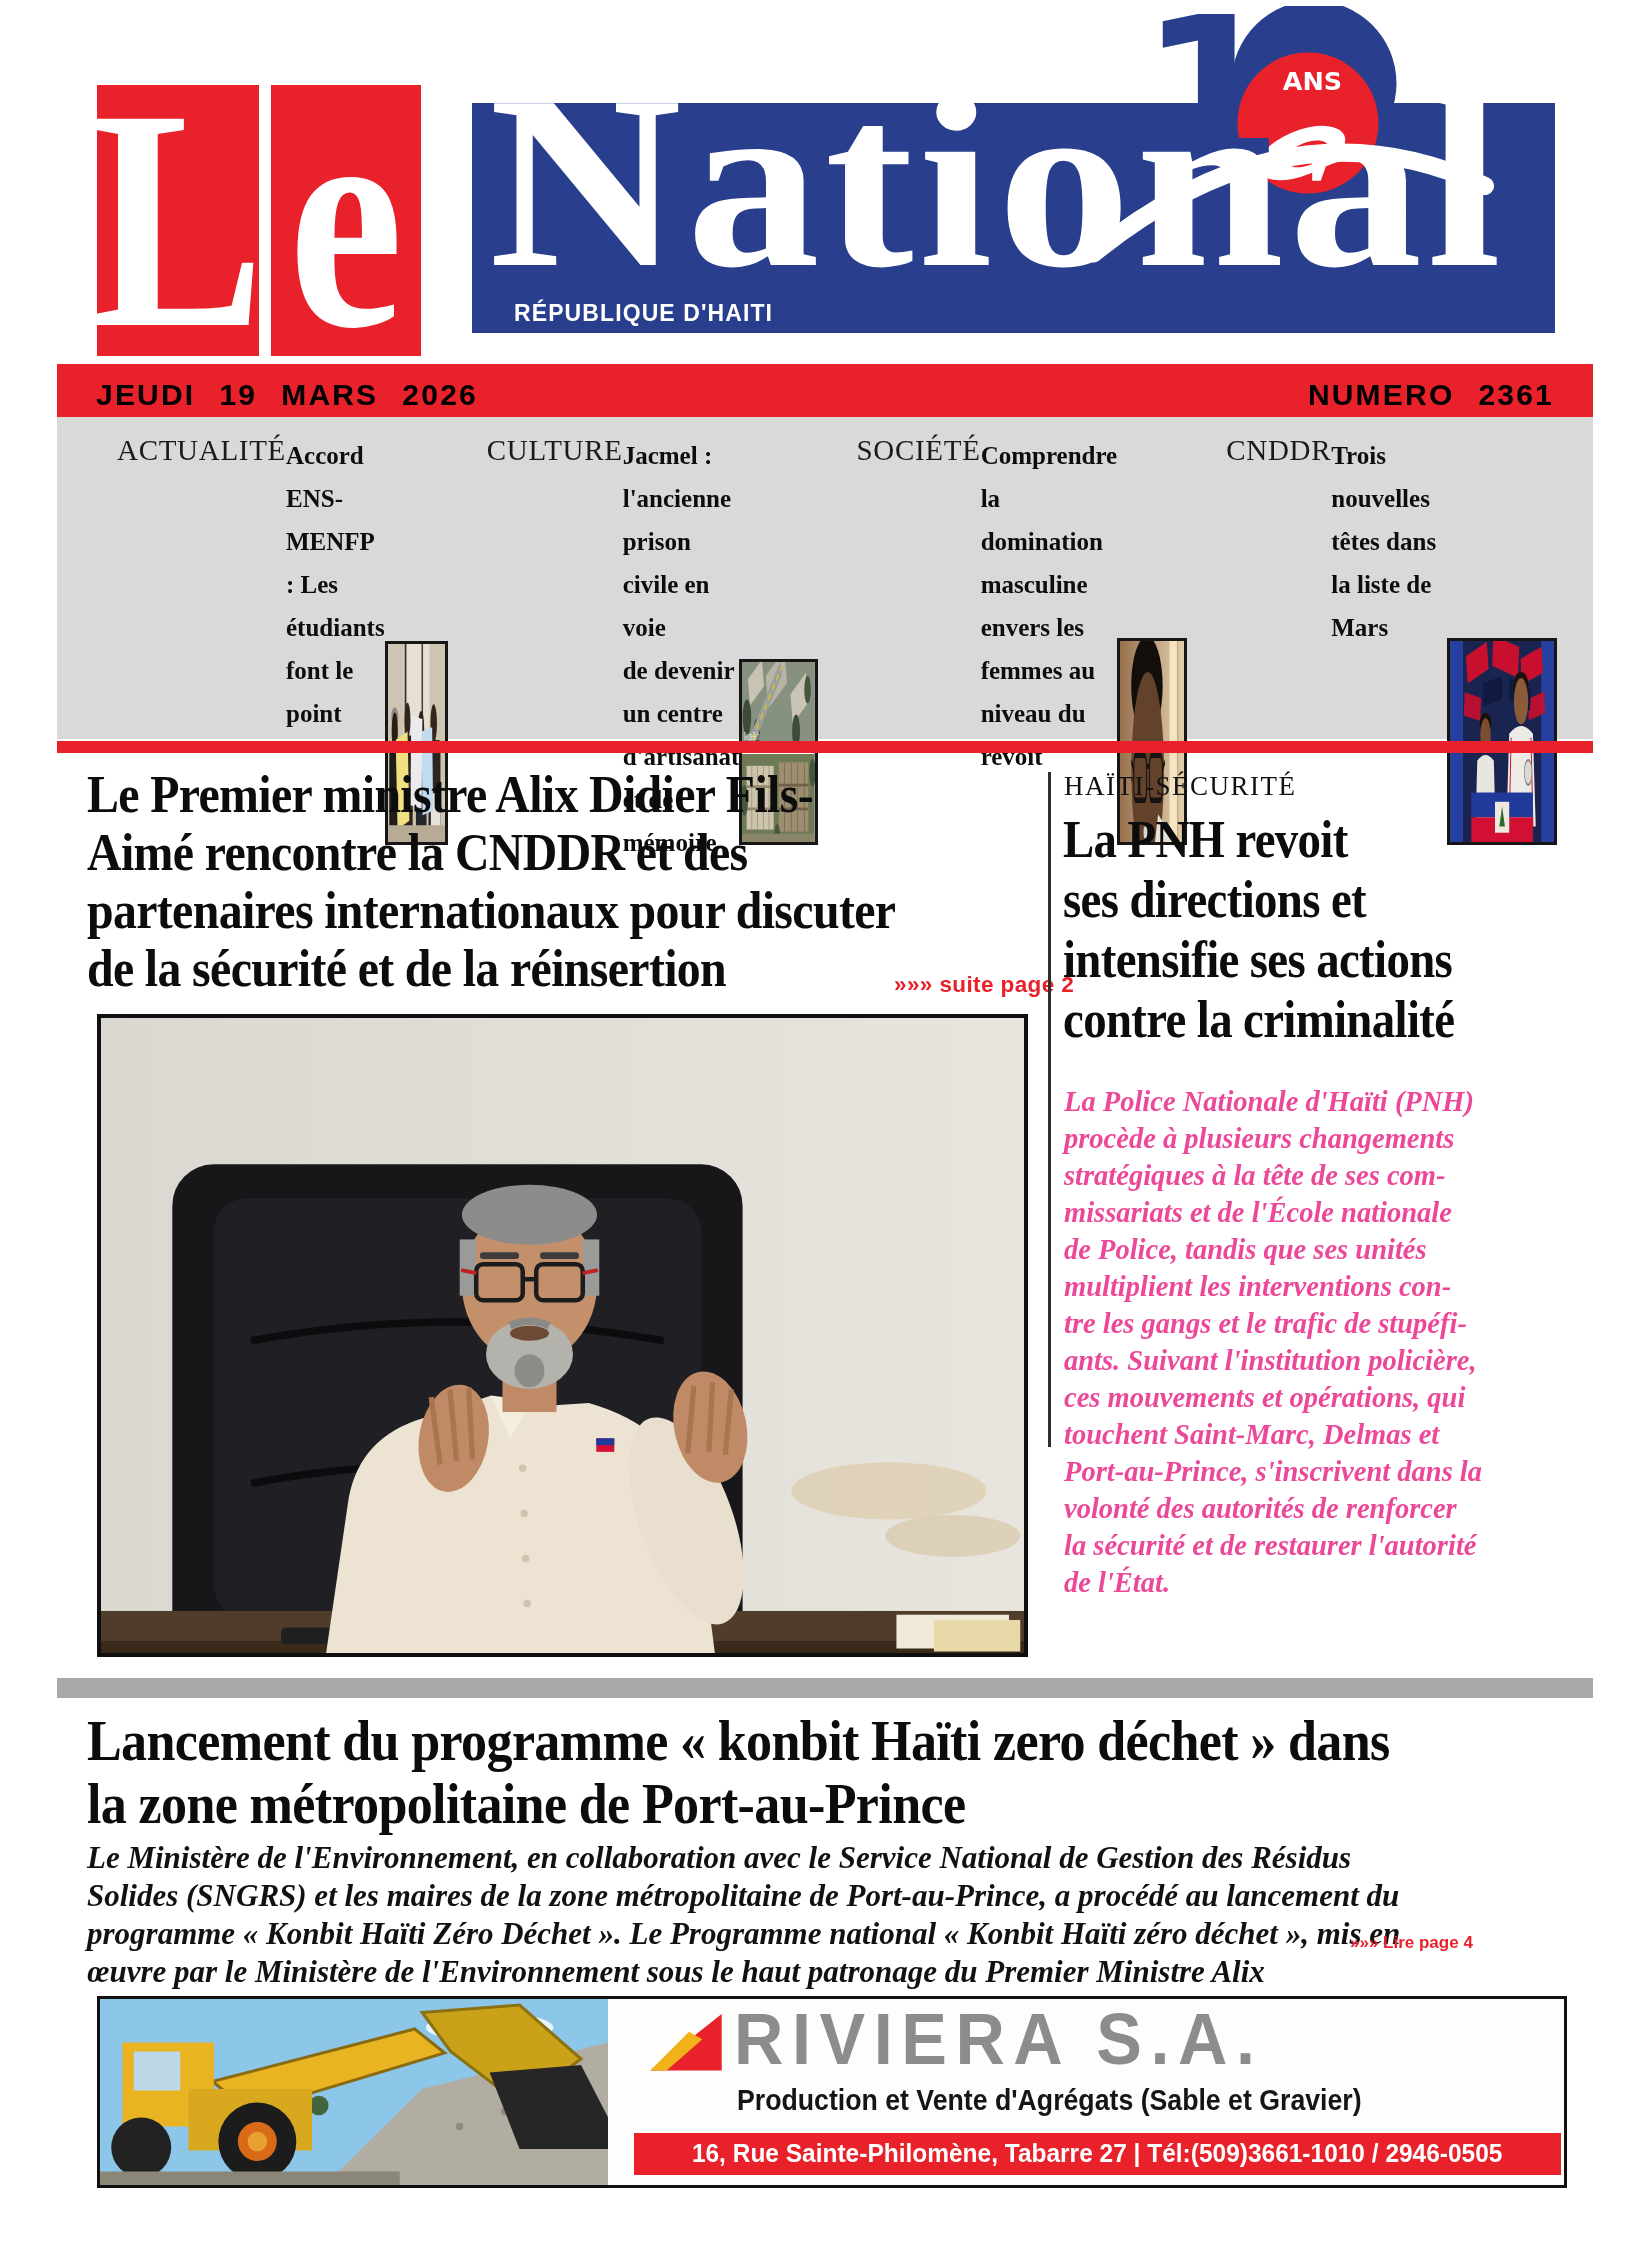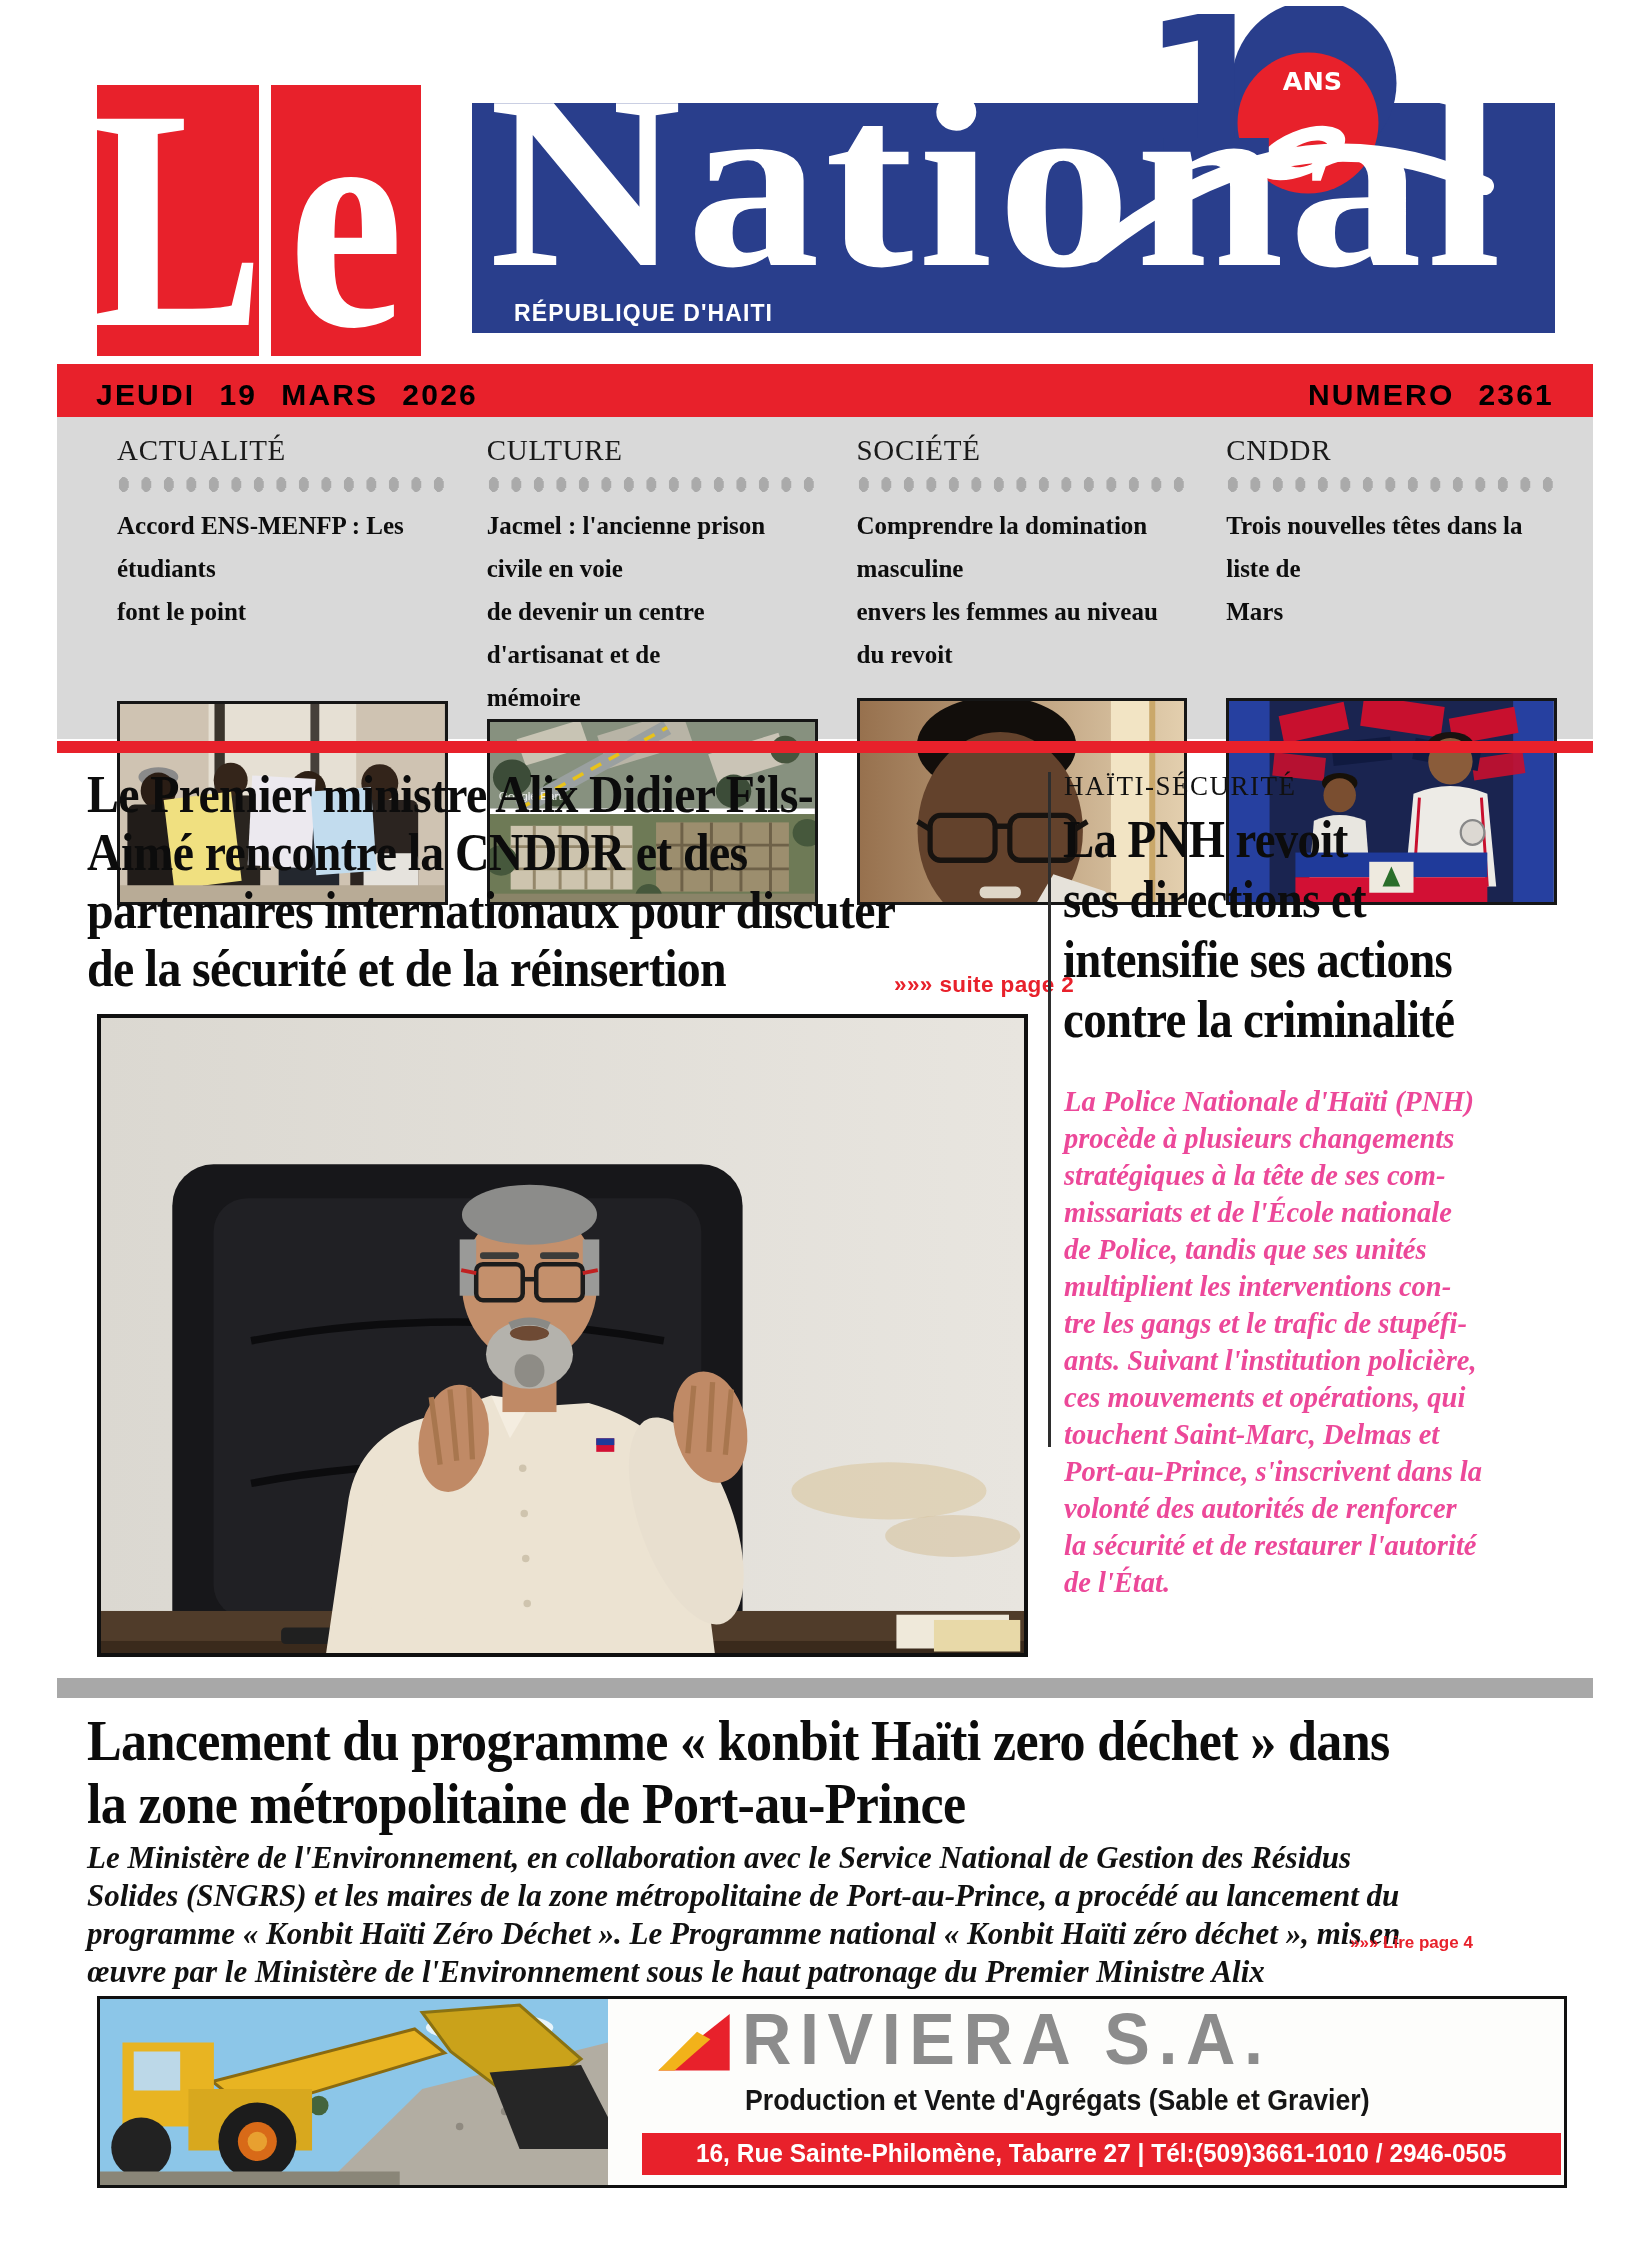--- a/index.html
+++ b/index.html
@@ -25,21 +25,21 @@
 
   
   .date-bar{position:absolute;left:57px;top:364px;width:1536px;height:61px;background:#e8212b;
             display:flex;align-items:center;justify-content:space-between;padding:0 39px;
             font-family:"Liberation Sans",sans-serif;font-weight:bold;color:#000000;font-size:30px;
             letter-spacing:2.2px;word-spacing:13.5px;}
 
   
   .teaser-band{position:absolute;left:57px;top:417px;width:1536px;height:322px;background:#d9d9d9;
                padding:16.5px 36px 0 60px;display:grid;grid-template-columns:1fr 1fr 1fr 1fr;column-gap:39px;}
-  .teaser{display:flex;flex-direction:column;}
+  .teaser{display:flex;flex-direction:row;}
   .teaser-cat{font-size:29px;color:#1a1a1a;letter-spacing:0.7px;}
   .teaser-dots{height:15px;margin:10.5px 0 12px;background-repeat:repeat-x;
                background-image:radial-gradient(ellipse 5.2px 7.5px at 6.7px 7.5px,#aaaaaa 97%,rgba(0,0,0,0) 100%);
                background-size:22.5px 15px;}
   .teaser-head{font-weight:bold;font-size:25px;line-height:1.72;color:#0d0d0d;white-space:pre-line;}
   .teaser-photo{margin-top:auto;margin-bottom:19px;border:3.7px solid #161616;overflow:hidden;background:#999;}
   .teaser-photo svg{display:block;width:100%;height:100%;}
   .ph1{height:204px;} .ph2{height:186px;} .ph3{height:207px;} .ph4{height:207px;}
 
   .red-rule{position:absolute;left:57px;top:741px;width:1536px;height:12px;background:#e8212b;}
@@ -68,21 +68,21 @@
   .konbit-headline{position:absolute;left:87px;top:1710px;width:1605px;font-weight:bold;font-size:56px;
                    line-height:63px;letter-spacing:-0.7px;color:#0c0c0c;white-space:pre-line;
                    transform:scaleX(.93);transform-origin:left top;}
   .konbit-body{position:absolute;left:87px;top:1839px;width:1492px;font-weight:bold;font-style:italic;
                font-size:31px;line-height:38px;color:#111;white-space:pre-line;}
   .lire-ref{position:absolute;left:1350px;top:1933px;font-family:"Liberation Sans",sans-serif;
             font-weight:bold;font-size:17px;color:#e8212b;}
 
   
   .ad{position:absolute;left:97px;top:1996px;width:1470px;height:192px;border:3px solid #101010;
-      background:#fdfdfb;display:flex;gap:8px;}
+      background:#fdfdfb;display:flex;}
   .ad-photo{width:508px;height:100%;flex:0 0 auto;overflow:hidden;}
   .ad-photo svg{display:block;width:100%;height:100%;}
   .ad-right{flex:1;position:relative;}
   .ad-triangle{position:absolute;left:39px;top:12px;width:78px;height:61px;}
   .ad-company{position:absolute;left:126px;top:3px;font-family:"Liberation Sans",sans-serif;font-weight:bold;
               font-size:72px;line-height:75px;color:#8c8c8c;letter-spacing:9px;white-space:nowrap;
               transform:scaleX(.95);transform-origin:left top;}
   .ad-tagline{position:absolute;left:129px;top:85px;font-family:"Liberation Sans",sans-serif;font-weight:bold;
               font-size:29px;color:#151515;transform:scaleX(.92);transform-origin:left top;white-space:nowrap;}
   .ad-strip{position:absolute;left:25.5px;right:3px;bottom:10.5px;height:42px;background:#e8212b;

